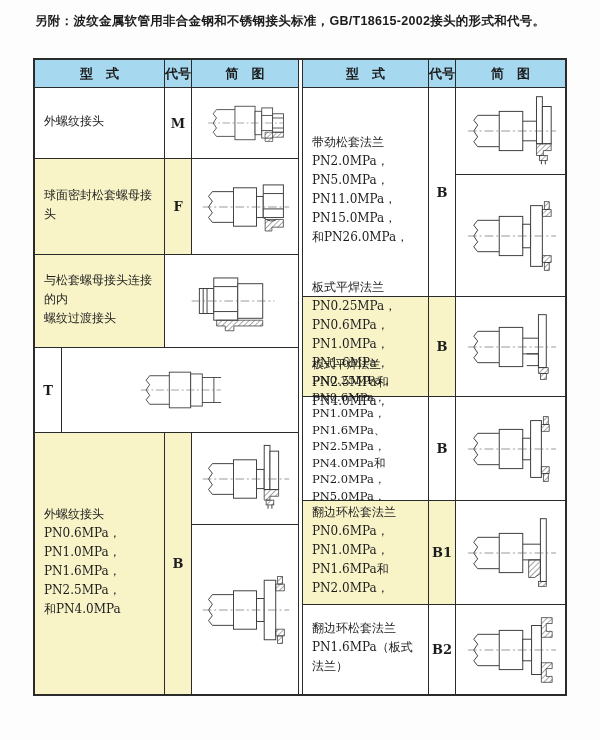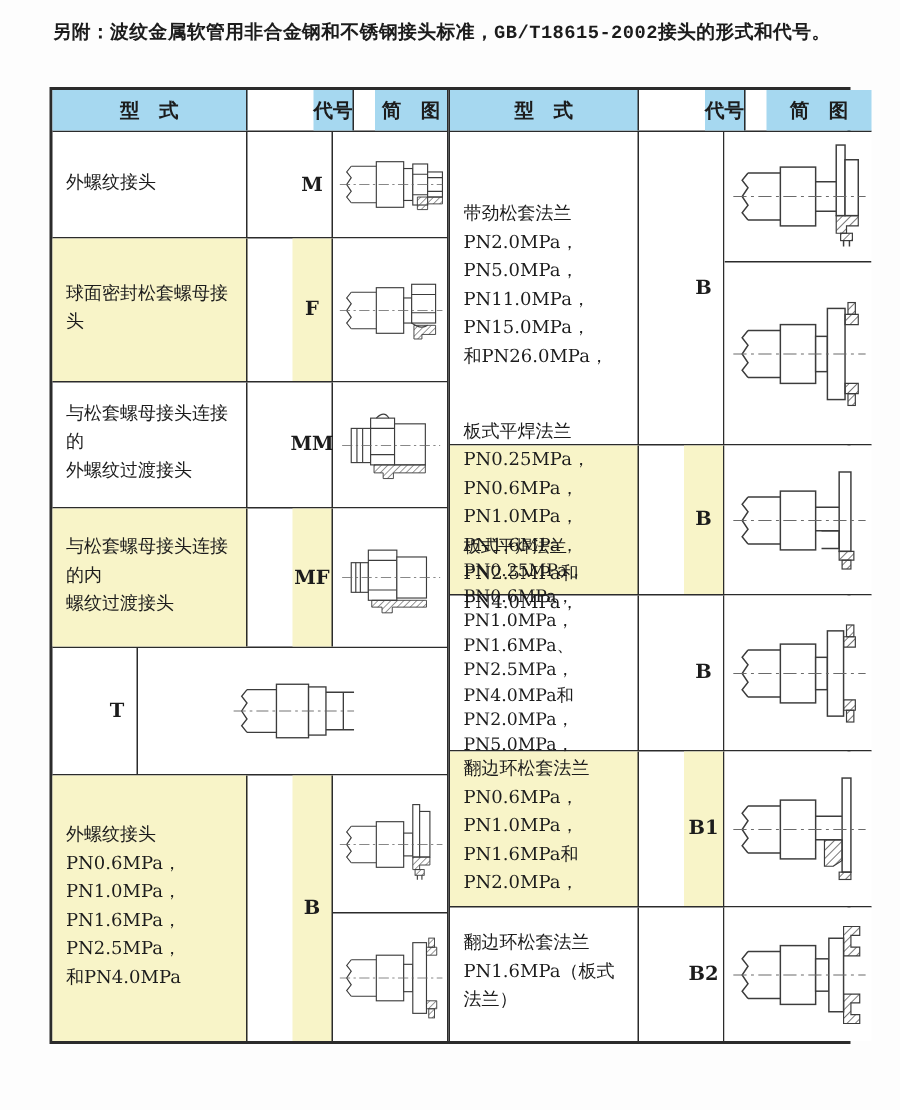--- a/index.html
+++ b/index.html
@@ -12,21 +12,21 @@
   html,body{width:600px;height:740px;}
   body{
     background:#fdfdfd;
     font-family:"DejaVu Serif","Liberation Serif",serif;
     color:var(--text);
     position:relative;
     overflow:hidden;
   }
   .caption{
     position:absolute;left:35px;top:13px;width:540px;
-    font-family:Liberation Mono, monospace;
+    font-family:Liberation Sans, sans-serif;
     font-weight:bold;font-size:12.5px;letter-spacing:0.3px;
   }
   .tbl{
     position:absolute;left:33px;top:58px;width:534px;height:638px;
     border:2px solid var(--border);
     display:flex;background:#fff;
   }
   .half{display:flex;flex-direction:column;}
   .half.left{width:263px;}
   .half.right{flex:1;}
@@ -39,29 +39,29 @@
     padding:0 4px 4px 9px;
     font-size:12px;line-height:19px;
     white-space:pre-line;
   }
   .half.left  .c-type{width:130px;}
   .half.right .c-type{width:126px;}
   .c-type.tight{line-height:16.5px;font-size:11.5px;}
   .c-code{
     width:27px;border-right:1px solid var(--border);
     display:flex;align-items:center;justify-content:center;
-    font-size:13px;font-weight:600;margin-left:30px;
+    font-size:13px;font-weight:600;
   }
   .c-diag{flex:1;display:flex;align-items:center;justify-content:center;background:#fff;overflow:hidden;}
   .c-diag.split{flex-direction:column;align-items:stretch;padding:0;}
   .c-diag .sub{display:flex;align-items:center;justify-content:center;overflow:hidden;}
   .c-diag .sub.first{border-bottom:1px solid var(--border);}
   .c-diag .sub.rest{flex:1;}
   .hl .c-type,.hl .c-code{background:var(--highlight-bg);}
-  .row.header{height:28px;gap:14px;}
+  .row.header{height:28px;}
   .row.header>div{
     background:var(--header-bg);
     display:flex;align-items:center;justify-content:center;
     font-weight:bold;font-size:13px;padding:0;
     font-family:"Liberation Sans","DejaVu Sans",sans-serif;
   }
   svg .ln{fill:#fff;stroke:#3c3c3c;stroke-width:1;}
   svg .lnn{fill:none;stroke:#3c3c3c;stroke-width:1;}
   svg .ht{fill:url(#hatch);stroke:#3c3c3c;stroke-width:0.8;}
   svg .cl{fill:none;stroke:#6a6a6a;stroke-width:0.7;stroke-dasharray:9 3 2 3;}
@@ -121,41 +121,24 @@
           <rect class="ln" x="62" y="26" width="7" height="22"></rect>
           <rect class="ln" x="69" y="14" width="21" height="34"></rect>
           <path class="lnn" d="M69 23 h21 M69 39 h21"></path>
           <path class="lnn" d="M69 48 q8 6 14 2"></path>
           <path class="ht" d="M71 50 h19 v8 h-12 v4 h-7 z"></path>
           <path class="cl" d="M6 37 h90"></path>
         </svg>
       </div>
     </div>
 
-    <div class="row" style="height:84px">
-      <div class="c-type">与松套螺母接头连接的
-外螺纹过渡接头</div>
-      <div class="c-code">MM</div>
-      <div class="c-diag">
-        <svg viewBox="0 0 100 74" width="96" height="70" preserveAspectRatio="xMidYMid meet">
-          <rect class="ln" x="16" y="22" width="17" height="30"></rect>
-          <path class="lnn" d="M21 22 v30 M26 22 v30"></path>
-          <rect class="ln" x="33" y="13" width="21" height="41"></rect>
-          <path class="lnn" d="M33 22 h21 M33 45 h21 M38 13 q7 -7 11 0"></path>
-          <rect class="ln" x="54" y="18" width="27" height="36"></rect>
-          <path class="ht" d="M36 54 h45 v7 h-28 v5 h-9 v-5 h-8 z"></path>
-          <path class="cl" d="M8 37 h86"></path>
-        </svg>
-      </div>
-    </div>
 
     <div class="row hl" style="height:93px">
       <div class="c-type">与松套螺母接头连接的内
 螺纹过渡接头</div>
-      <div class="c-code">MF</div>
       <div class="c-diag">
         <svg viewBox="0 0 100 74" width="96" height="74" preserveAspectRatio="xMidYMid meet">
           <rect class="ln" x="16" y="24" width="15" height="26"></rect>
           <path class="lnn" d="M20 24 v26 M24 24 v26"></path>
           <rect class="ln" x="31" y="13" width="25" height="44"></rect>
           <path class="lnn" d="M31 22 h25 M31 48 h25"></path>
           <rect class="ln" x="56" y="19" width="26" height="36"></rect>
           <path class="ht" d="M34 57 h48 v6 h-30 v5 h-9 v-5 h-9 z"></path>
           <path class="cl" d="M8 37 h86"></path>
         </svg>

